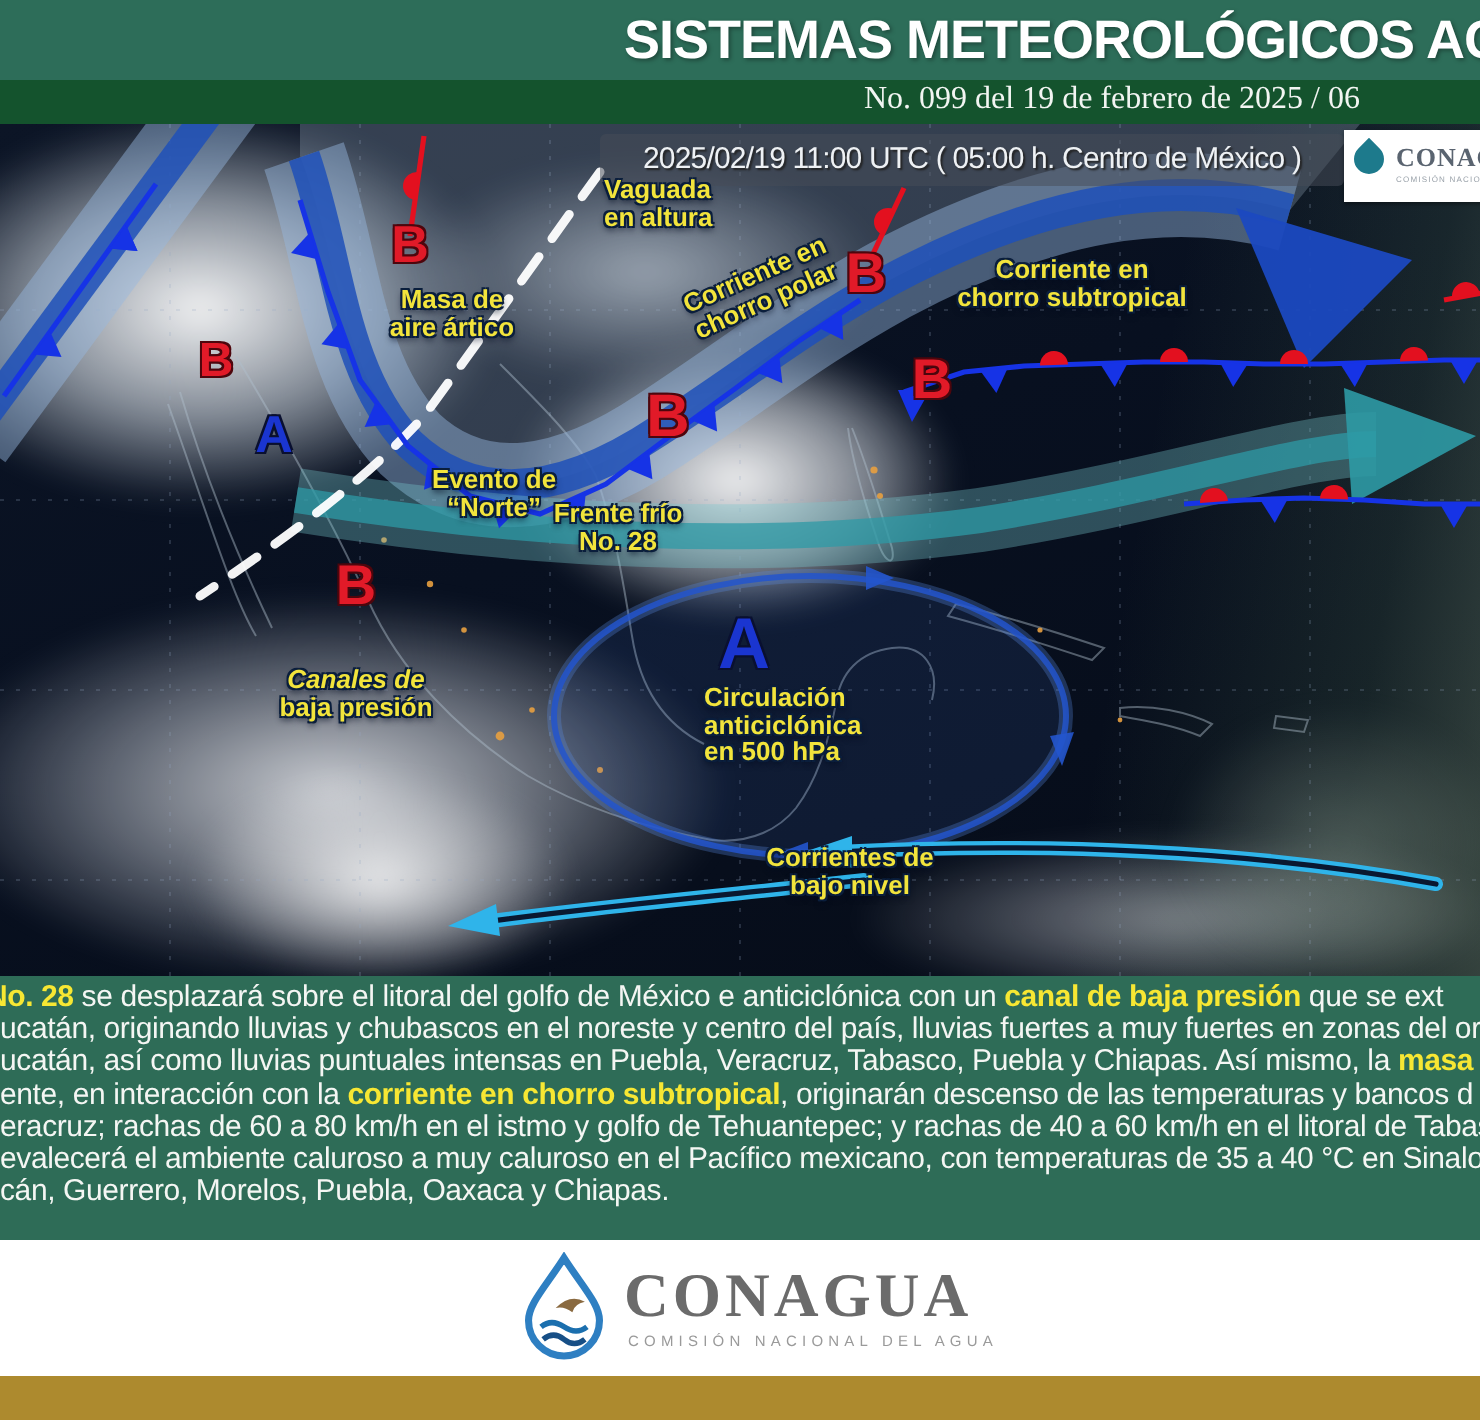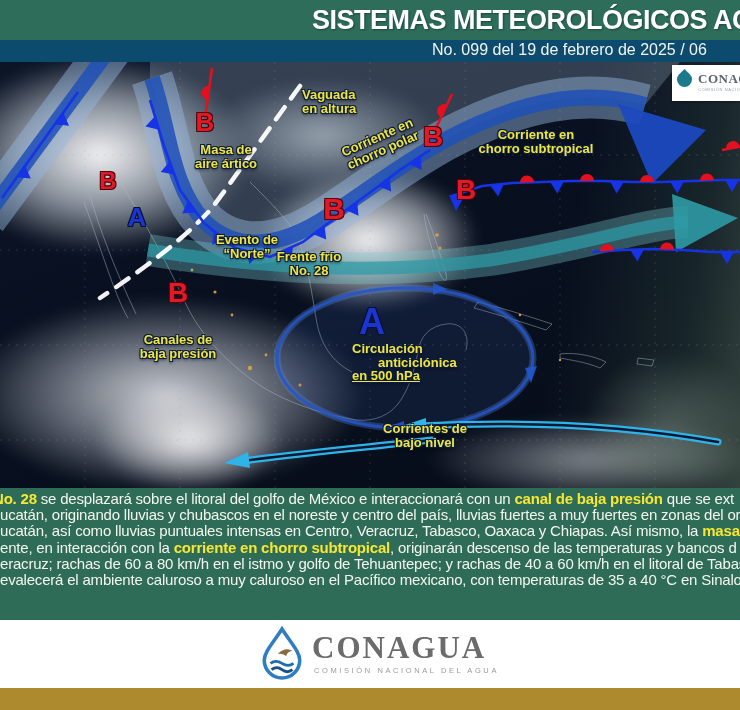--- a/index.html
+++ b/index.html
@@ -1,21 +1,21 @@
 <!DOCTYPE html>
 <html><head>
 <meta charset="utf-8">
 <style>
   html,body{margin:0;padding:0;background:#fff;}
   #stage{position:relative;width:740px;height:710px;overflow:hidden;font-family:"Liberation Sans",sans-serif;background:#fff;}
 
   
   #title-band{position:absolute;left:0;top:0;width:740px;height:40px;background:#2d6d59;overflow:hidden;}
   #main-title{position:absolute;left:312px;top:5px;white-space:nowrap;color:#fff;font-size:27px;font-weight:bold;letter-spacing:-.5px;text-shadow:1px 1px 2px rgba(0,0,0,.35);}
-  #subtitle-band{position:absolute;left:0;top:40px;width:740px;height:30px;background:#0c4a6e;overflow:hidden;}
+  #subtitle-band{position:absolute;left:0;top:40px;width:740px;height:30px;background:#14532d;overflow:hidden;font-family:Liberation Serif, serif;}
   #bulletin-line{position:absolute;left:432px;top:1px;white-space:nowrap;color:#f2f5f2;font-size:16px;}
 
   
   #map{position:absolute;left:0;top:62px;width:740px;height:426px;overflow:hidden;background:linear-gradient(160deg,#0c1526 0%,#081020 45%,#060c18 100%);}
   .cloud{position:absolute;filter:blur(7px);border-radius:50%;}
   #dawn{position:absolute;left:0;top:0;width:740px;height:426px;background:linear-gradient(100deg,rgba(0,0,0,0) 74%,rgba(100,140,100,.18) 90%,rgba(150,180,140,.32) 100%);}
   #map-svg{position:absolute;left:0;top:0;}
 
   #timestamp-bar{position:absolute;left:300px;top:5px;width:372px;height:26px;background:rgba(70,76,88,.52);border-radius:3px;color:#eef1f4;font-size:15px;letter-spacing:-.4px;line-height:26px;text-align:center;white-space:nowrap;text-shadow:1px 1px 1px #222;}
   #corner-logo{position:absolute;left:672px;top:3px;width:80px;height:36px;background:#fff;box-shadow:0 1px 2px rgba(0,0,0,.4);overflow:hidden;}
@@ -178,20 +178,21 @@
           <path d="M441.01942074569087,55.33373091540696 A7,7 0 0 1 446.98057925430913,42.66626908459304 Z" fill="#e3101f"></path>
           <path d="M205,56 L212,6" fill="none" stroke="#e3101f" stroke-width="2.6"></path>
           <path d="M207.52946508825914,37.93239222672031 A7,7 0 0 1 209.47053491174086,24.06760777327969 Z" fill="#e3101f"></path>
           <path d="M722,88 L744,84" fill="none" stroke="#e3101f" stroke-width="2.6"></path>
           <path d="M726.1129106293007,87.25219806739989 A7,7 0 0 1 739.8870893706993,84.74780193260011 Z" fill="#e3101f"></path>
         </g>
 
       <polygon points="449,133 465,133 456,149" fill="#1633e6"></polygon>
     </svg>
 
+    <div id="timestamp-bar">2025/02/19 11:00 UTC ( 05:00 h. Centro de México )</div>
     <div id="corner-logo">
       <span class="drop"></span>
       <span class="brand">CONAGUA</span>
       <span class="tag">COMISIÓN NACIONAL DEL AGUA</span>
     </div>
     <div id="map-labels">
         <div class="map-label" style="left: 302px; top: 26px;">
           <span style="display: block;">Vaguada</span>
           <span style="display: block;">en altura</span>
         </div>
@@ -209,53 +210,54 @@
         </div>
         <div class="map-label center" style="left: 247px; top: 171px; transform: translateX(-50%);">
           <span style="display: block;">Evento de</span>
           <span style="display: block;">“Norte”</span>
         </div>
         <div class="map-label center" style="left: 309px; top: 188px; transform: translateX(-50%);">
           <span style="display: block;">Frente frío</span>
           <span style="display: block;">No. 28</span>
         </div>
         <div class="map-label center" style="left: 178px; top: 271px; transform: translateX(-50%);">
-          <span style="display: block;">Canales de</span>
+          <span style="display: block; font-style: italic;">Canales de</span>
           <span style="display: block;">baja presión</span>
         </div>
         <div class="map-label" style="left: 352px; top: 280px;">
           <span style="display: block;">Circulación</span>
-          <span style="display: block; margin-left: 26px;">anticiclónica</span>
-          <span style="display: block; text-decoration: underline;">en 500 hPa</span>
+          <span style="display: block;">anticiclónica</span>
+          <span style="display: block;">en 500 hPa</span>
         </div>
         <div class="map-label center" style="left: 425px; top: 360px; transform: translateX(-50%);">
           <span style="display: block;">Corrientes de</span>
           <span style="display: block;">bajo nivel</span>
         </div>
       </div>
     <div id="pressure-marks">
         <div class="pressure B" style="left: 205px; top: 60px; font-size: 26px;">B</div>
         <div class="pressure B" style="left: 108px; top: 119px; font-size: 24px;">B</div>
         <div class="pressure B" style="left: 334px; top: 147px; font-size: 30px;">B</div>
         <div class="pressure B" style="left: 433px; top: 75px; font-size: 28px;">B</div>
         <div class="pressure B" style="left: 466px; top: 128px; font-size: 28px;">B</div>
         <div class="pressure B" style="left: 178px; top: 231px; font-size: 28px;">B</div>
         <div class="pressure A" style="left: 137px; top: 155px; font-size: 26px;">A</div>
         <div class="pressure A" style="left: 372px; top: 260px; font-size: 36px;">A</div>
       </div>
   </div>
 
   <div id="forecast">
       <div id="forecast-lines">
-        <div class="fline first"><span class="hl">No. 28</span><span> se desplazará sobre el litoral del golfo de México e interaccionará con un </span><span class="hl">canal de baja presión</span><span> que se ext</span></div>
+        <div class="fline first"><span class="hl">No. 28</span><span> se desplazará sobre el litoral del golfo de México e anticiclónica con un </span><span class="hl">canal de baja presión</span><span> que se ext</span></div>
         <div class="fline"><span>ucatán, originando lluvias y chubascos en el noreste y centro del país, lluvias fuertes a muy fuertes en zonas del orie</span></div>
-        <div class="fline"><span>ucatán, así como lluvias puntuales intensas en Centro, Veracruz, Tabasco, Oaxaca y Chiapas. Así mismo, la </span><span class="hl">masa de</span></div>
+        <div class="fline"><span>ucatán, así como lluvias puntuales intensas en Puebla, Veracruz, Tabasco, Puebla y Chiapas. Así mismo, la </span><span class="hl">masa de</span></div>
         <div class="fline"><span>ente, en interacción con la </span><span class="hl">corriente en chorro subtropical</span><span>, originarán descenso de las temperaturas y bancos d</span></div>
         <div class="fline"><span>eracruz; rachas de 60 a 80 km/h en el istmo y golfo de Tehuantepec; y rachas de 40 a 60 km/h en el litoral de Tabasco</span></div>
         <div class="fline"><span>evalecerá el ambiente caluroso a muy caluroso en el Pacífico mexicano, con temperaturas de 35 a 40 °C en Sinaloa,</span></div>
+        <div class="fline"><span>cán, Guerrero, Morelos, Puebla, Oaxaca y Chiapas.</span></div>
       </div>
     </div>
 
   <div id="footer-strip">
     <div id="footer-logo">
       <svg width="48" height="56" viewBox="0 0 46 52" style="position:absolute;left:8px;top:0;">
         <path d="M23 2 C14 16 6 24 6 32 a17 17 0 0 0 34 0 C40 24 32 16 23 2 Z" fill="#ffffff" stroke="#2e7fc2" stroke-width="3.4"></path>
         <path d="M12 35 q5 -4 11 0 t11 0" fill="none" stroke="#1b6fae" stroke-width="2.6"></path>
         <path d="M13 41 q5 -4 10 0 t10 0" fill="none" stroke="#174f86" stroke-width="2.6"></path>
         <path d="M19 26 q7 -7 14 -3 q-5 1 -6 5 q-4 -3 -8 -2 Z" fill="#8a6a40"></path>

